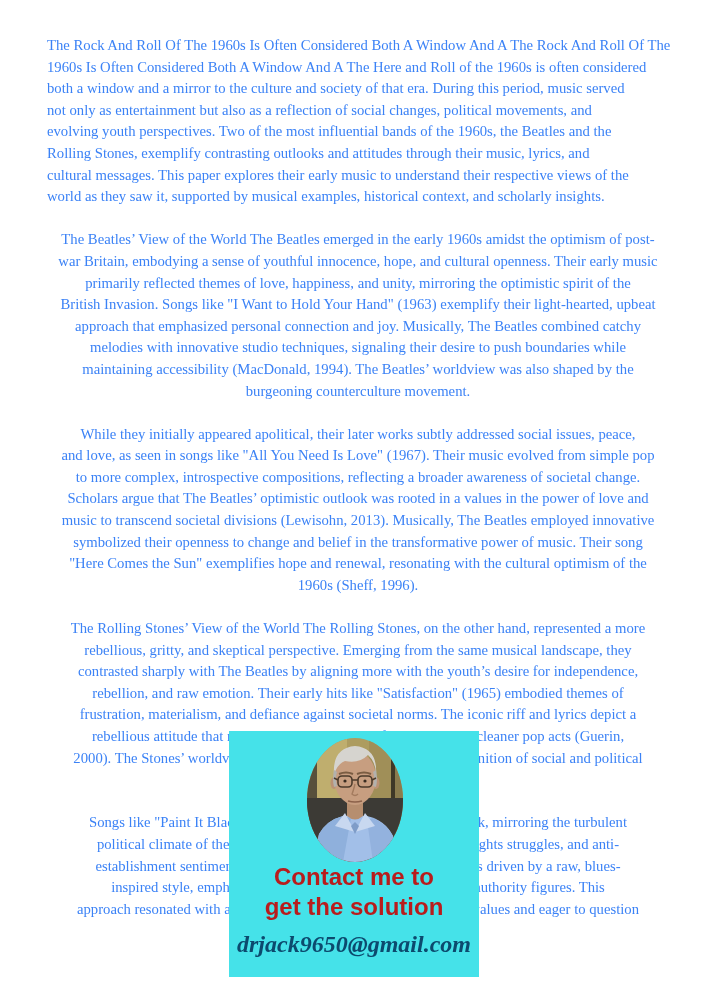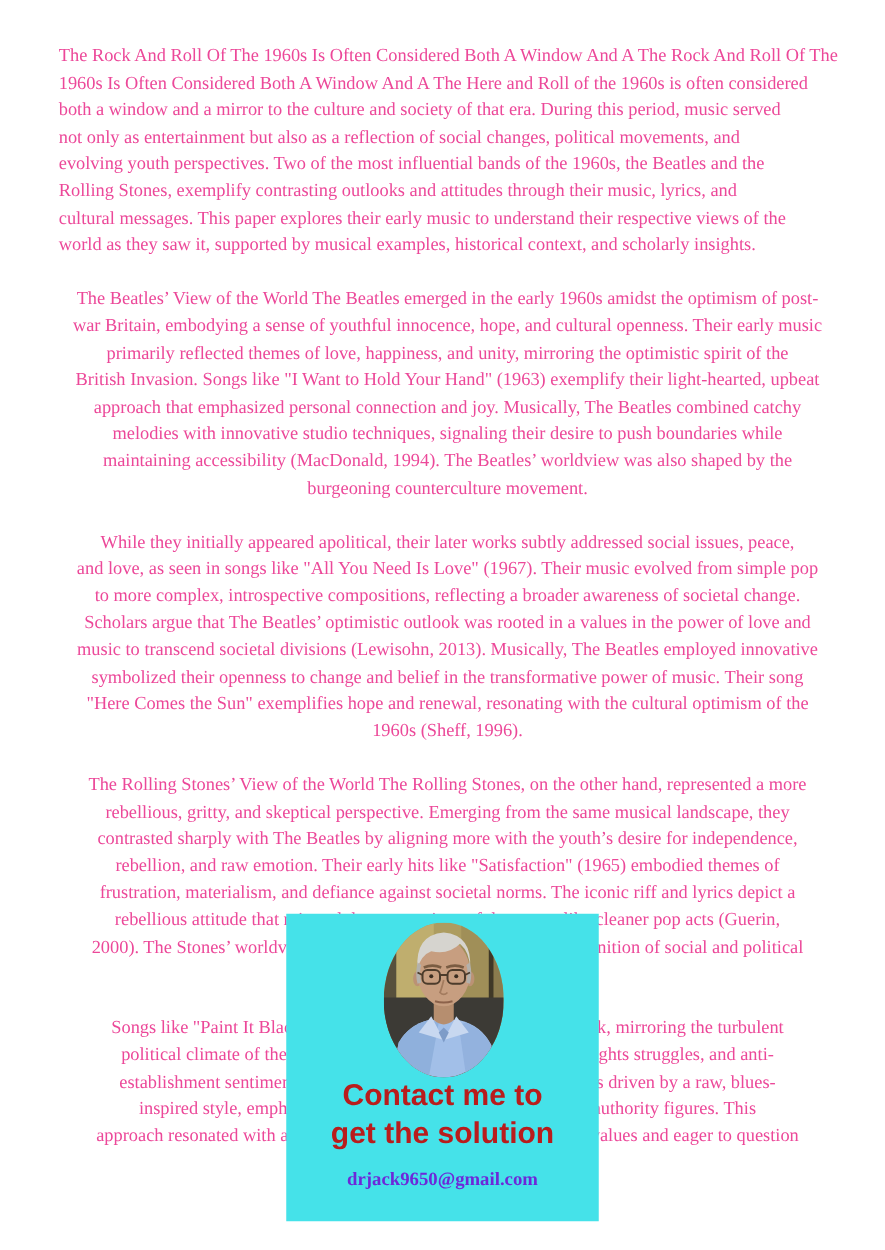--- a/index.html
+++ b/index.html
@@ -2,21 +2,21 @@
 <html><head>
 <meta charset="utf-8">
 <style>
   html, body { margin:0; padding:0; background:#ffffff; }
   body {
     position:relative; width:708px; height:1000px; overflow:hidden;
     font-family:"Liberation Serif","DejaVu Serif",serif;
   }
   .doc {
     position:absolute; left:47px; top:35px; width:622px;
-    color:#ec4899; font-size:14.7px;
+    color:#3b82f6; font-size:14.7px;
   }
   .para + .para { margin-top:21.6px;text-align:center; }
   .line {
     display:block; height:21.6px; line-height:21.6px;
     white-space:nowrap; overflow:visible;
   }
   .ad-card {
     position:absolute; left:229px; top:731px; width:250px; height:246px;
     background:#45E2E9;
   }
@@ -26,23 +26,23 @@
   }
   .portrait-oval svg { display:block; width:100%; height:100%; }
   .contact-heading {
     position:absolute; top:131px; left:0; width:100%;
     text-align:center; color:#b91c1c;
     font-family:Liberation Sans, sans-serif;
     font-weight:bold; font-size:24px; line-height:30px;
   }
   .contact-email {
     position:absolute; top:200px; left:0; width:100%;
-    text-align:center; color:#6d28d9;
+    text-align:center; color:#0c4a6e;
     font-family:"Liberation Serif","DejaVu Serif",serif;
-    font-weight:bold; font-size:15px; line-height:26px;
+    font-weight:bold; font-size:24px; line-height:26px;font-style:italic;
   }
 </style>
 </head>
 <body>
 
 <div class="doc">
     <div class="para">
       <div class="line">The Rock And Roll Of The 1960s Is Often Considered Both A Window And A The Rock And Roll Of The</div>
       <div class="line">1960s Is Often Considered Both A Window And A The Here and Roll of the 1960s is often considered</div>
       <div class="line">both a window and a mirror to the culture and society of that era. During this period, music served</div>

